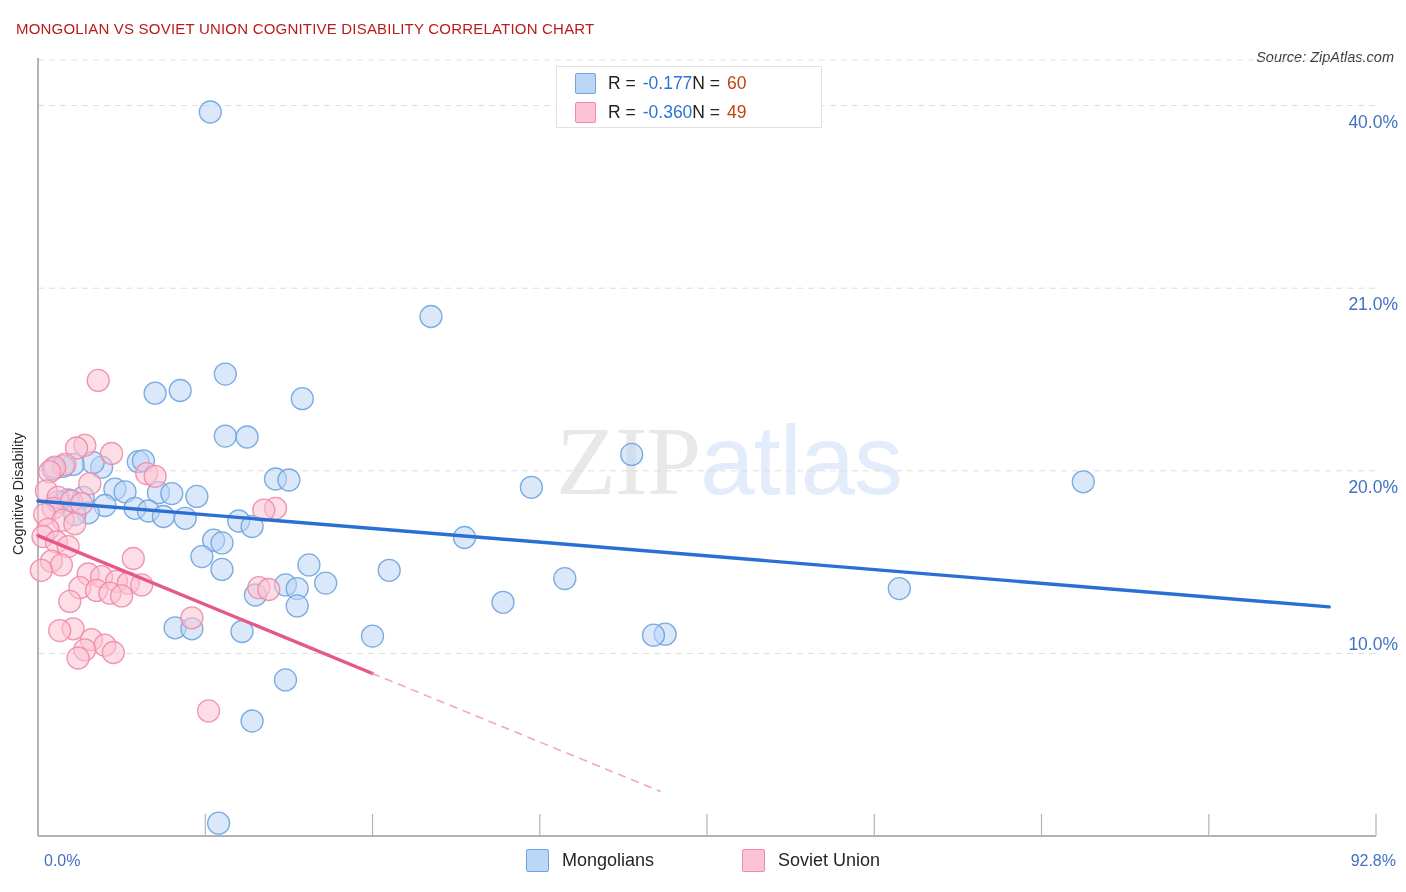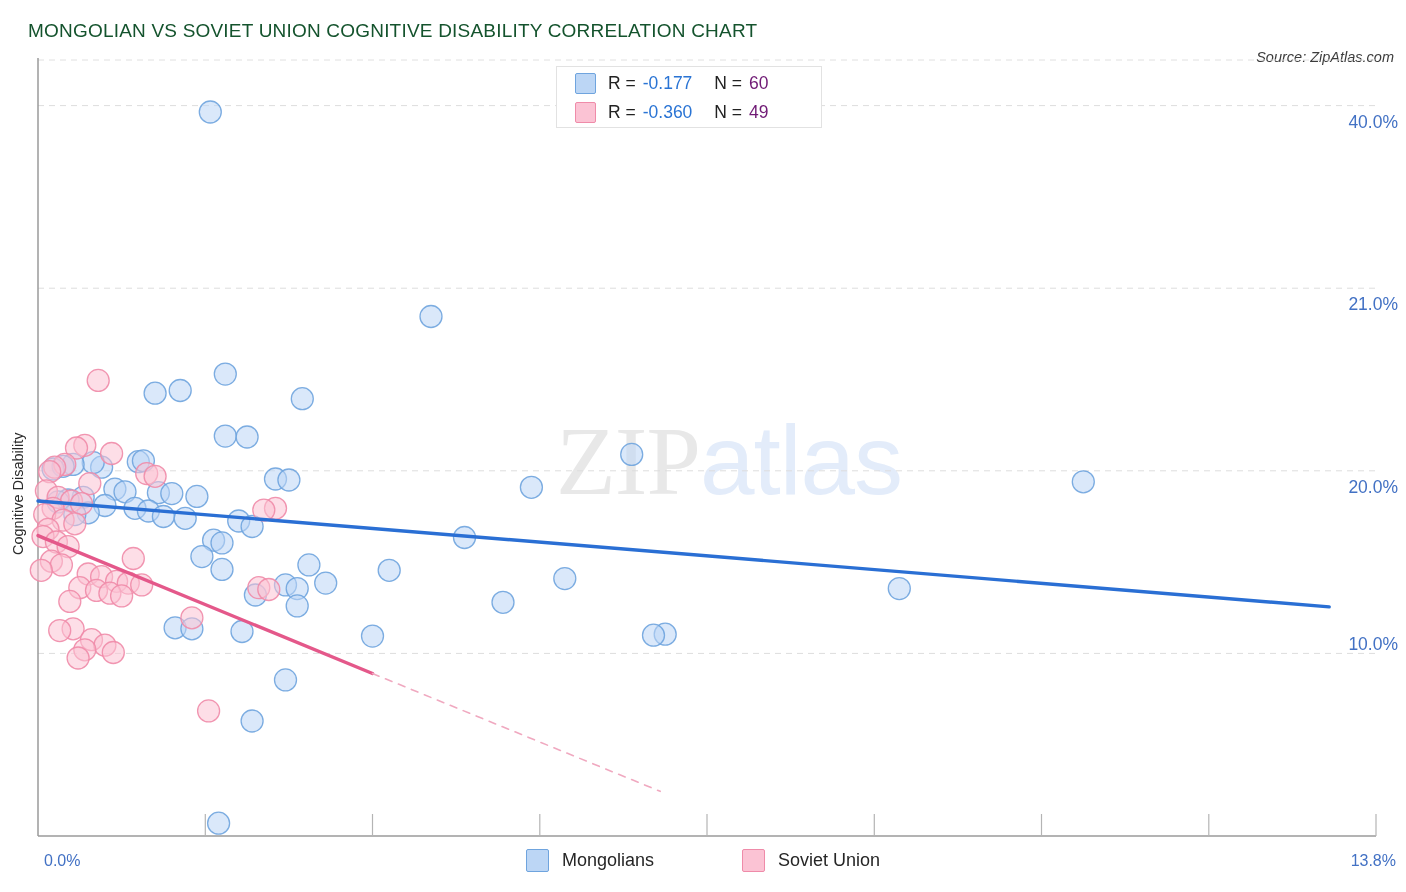--- a/index.html
+++ b/index.html
@@ -15,24 +15,24 @@
     overflow: hidden;
   }
   #chart-root {
     position: absolute;
     left: 0; top: 0;
     width: 1406px;
     height: 892px;
   }
   .title {
     position: absolute;
-    left: 28px;
+    left: 16px;
     top: 20px;
-    font-size: 19px;
-    color: #14532d;
+    font-size: 15px;
+    color: #b91c1c;
     letter-spacing: 0.2px;
     white-space: nowrap;
   }
   .source {
     position: absolute;
     right: 12px;
     top: 24px;
     font-size: 14.5px;
     font-style: italic;
     color: #3c3c3c;
@@ -77,23 +77,23 @@
   .swatch {
     width: 19px;
     height: 19px;
     border-radius: 2px;
     margin-right: 12px;
     flex: none;
   }
   .sw-blue { background: #bcd6f5; border: 1px solid #6fa4de; }
   .sw-pink { background: #fbc3d4; border: 1px solid #ef8ba9; }
   .lg-r { color: #222; margin-right: 7px; }
-  .lg-val { color: #2a74d4; margin-right: 22px; }
+  .lg-val { color: #2a74d4; }
   .lg-n { color: #222; margin-right: 7px; }
-  .lg-nval { color: #701a75; }
+  .lg-nval { color: #c2410c; }
 
   .ytick {
     position: absolute;
     right: 8px;
     font-size: 17.5px;
     color: #4271c4;
     white-space: nowrap;
   }
   .xtick {
     position: absolute;
@@ -290,21 +290,21 @@
       <line x1="38.0" y1="535.6" x2="372.5" y2="673.5" stroke="#e4588a" stroke-width="3.4" stroke-linecap="round" stroke-dasharray="none"></line>
       <line x1="372.5" y1="673.5" x2="660.2" y2="791.3" stroke="#f0a9c0" stroke-width="1.6" stroke-linecap="round" stroke-dasharray="7 7"></line>
     </svg>
 
   <div class="ytick" id="yt0" style="top: 111.647px;">40.0%</div>
   <div class="ytick" id="yt1" style="top: 294.235px;">21.0%</div>
   <div class="ytick" id="yt2" style="top: 476.824px;">20.0%</div>
   <div class="ytick" id="yt3" style="top: 634px;">10.0%</div>
 
   <div class="xtick x-left">0.0%</div>
-  <div class="xtick x-right">13.8%</div>
+  <div class="xtick x-right">92.8%</div>
 
   <div class="legendbox">
     <div class="legend-row">
       <span class="swatch sw-blue"></span>
       <span class="lg-r">R =</span>
       <span class="lg-val">-0.177</span>
       <span class="lg-n">N =</span>
       <span class="lg-nval">60</span>
     </div>
     <div class="legend-row">

